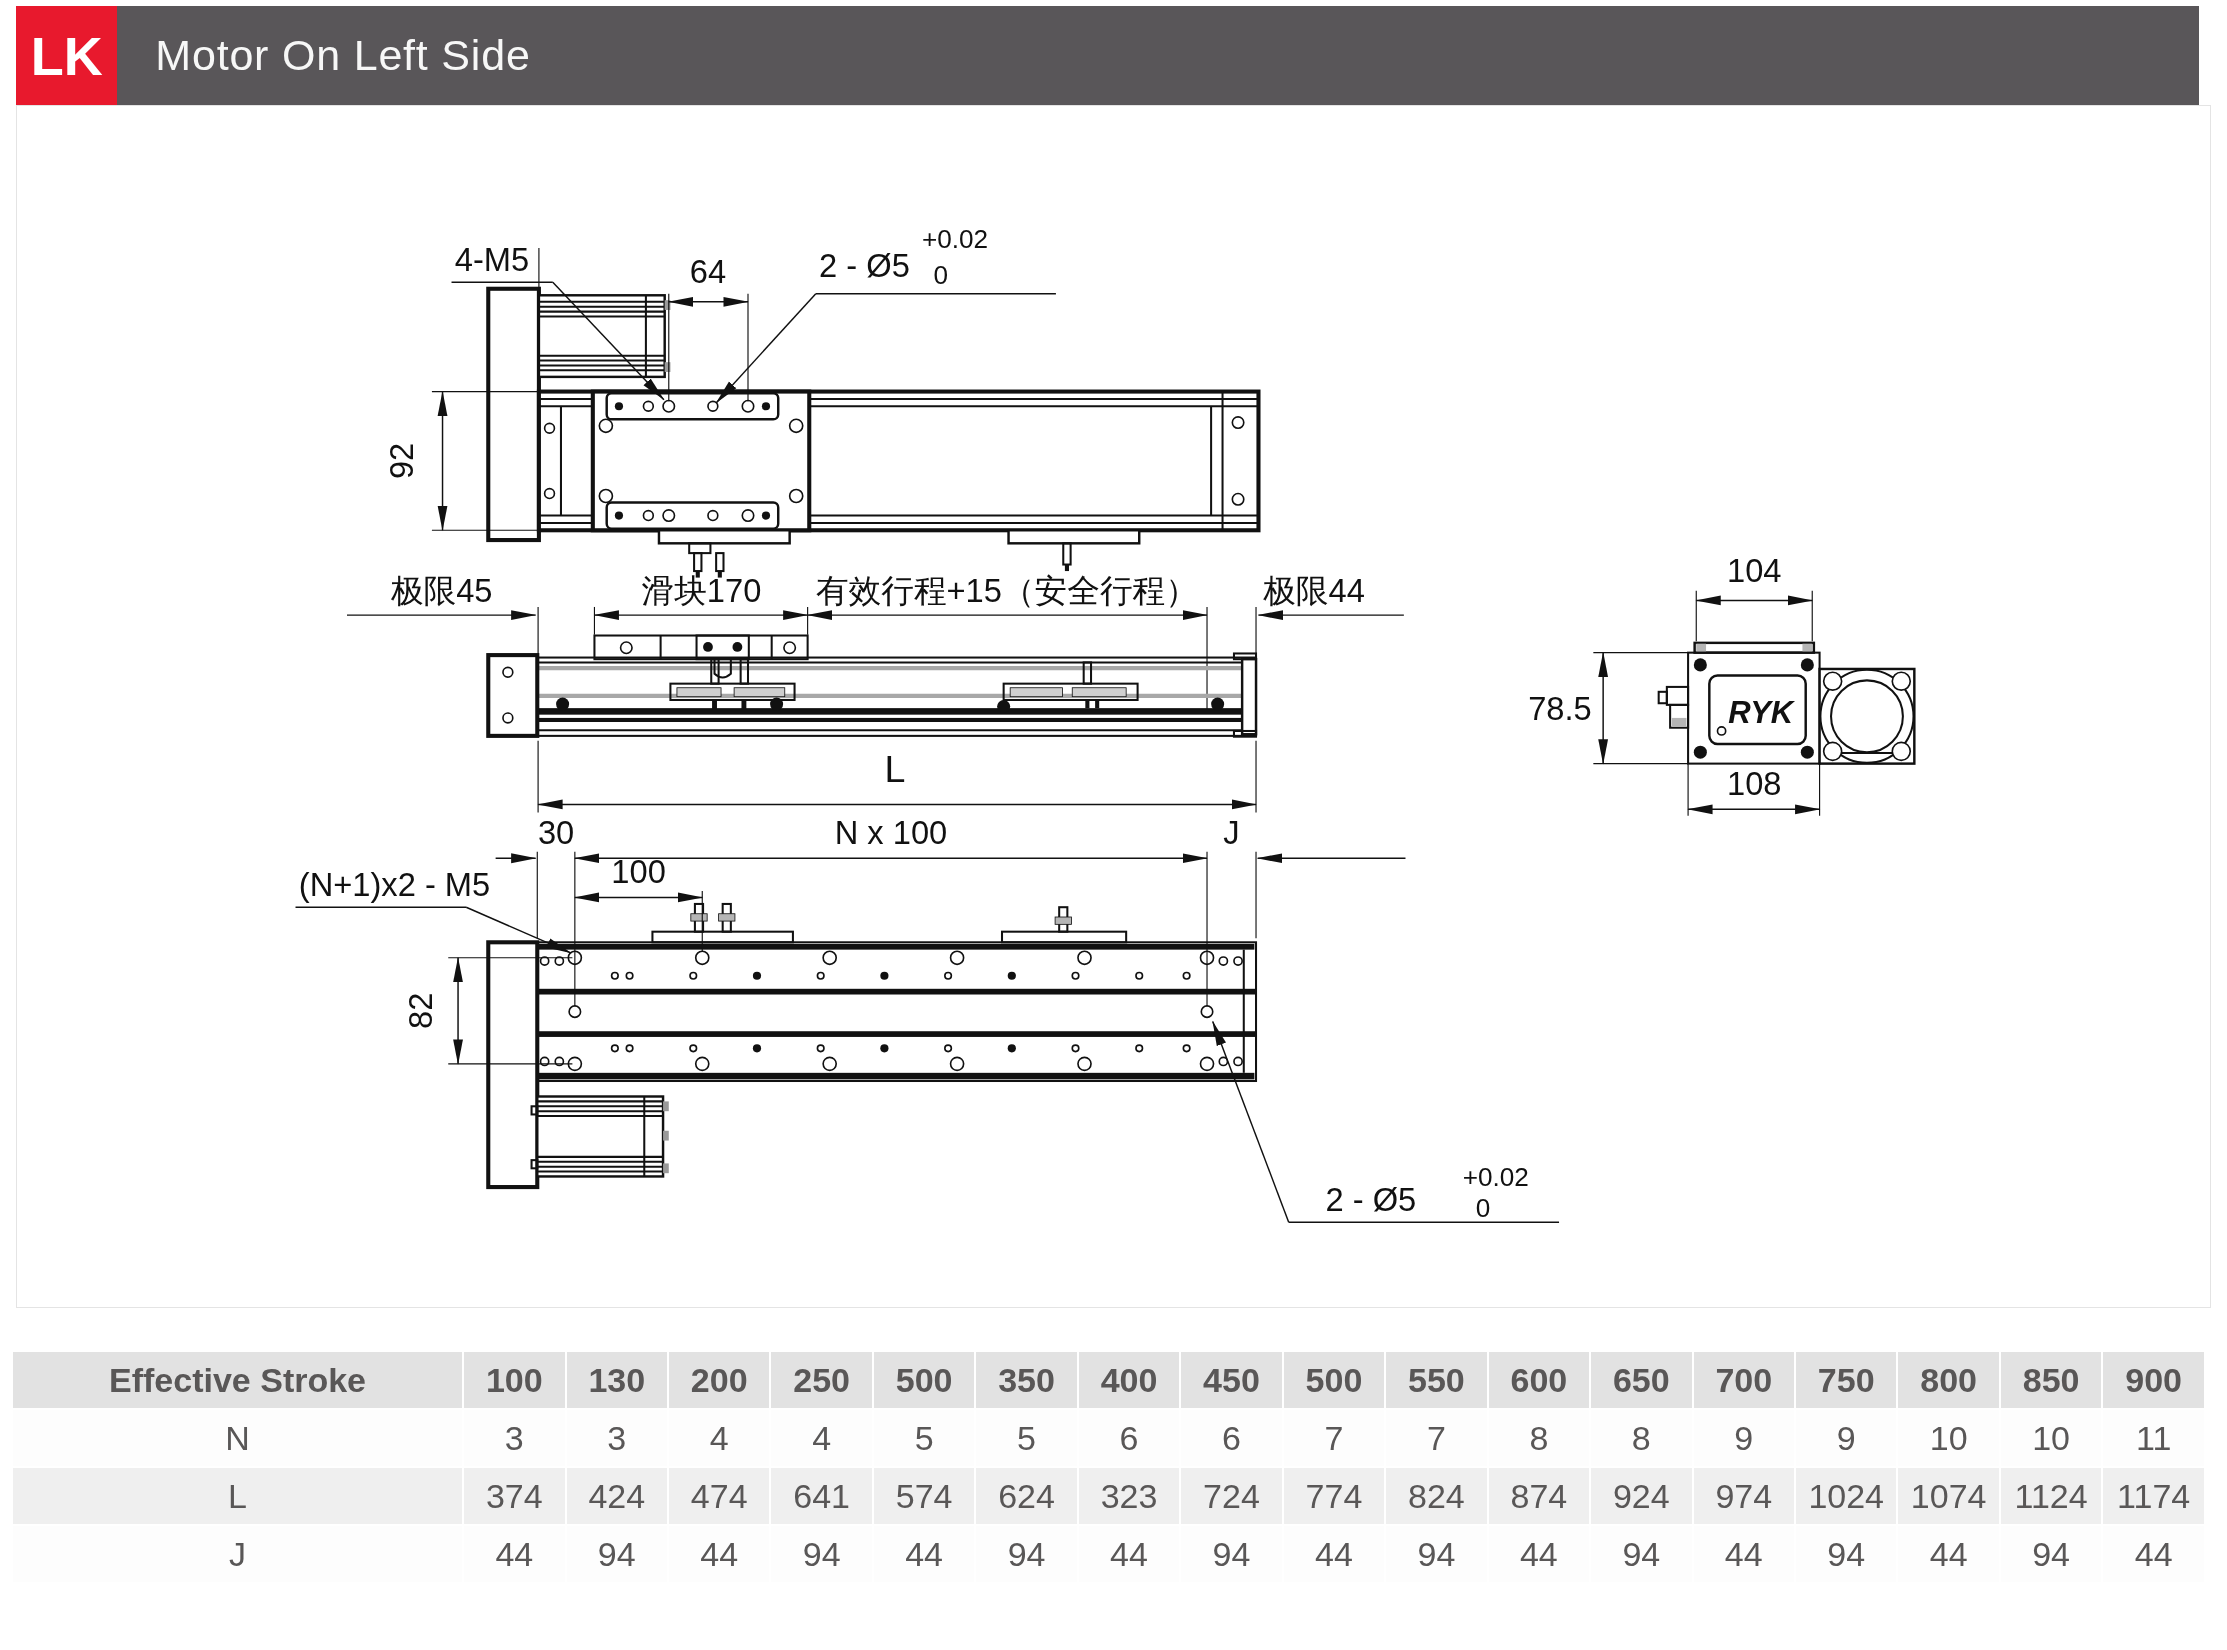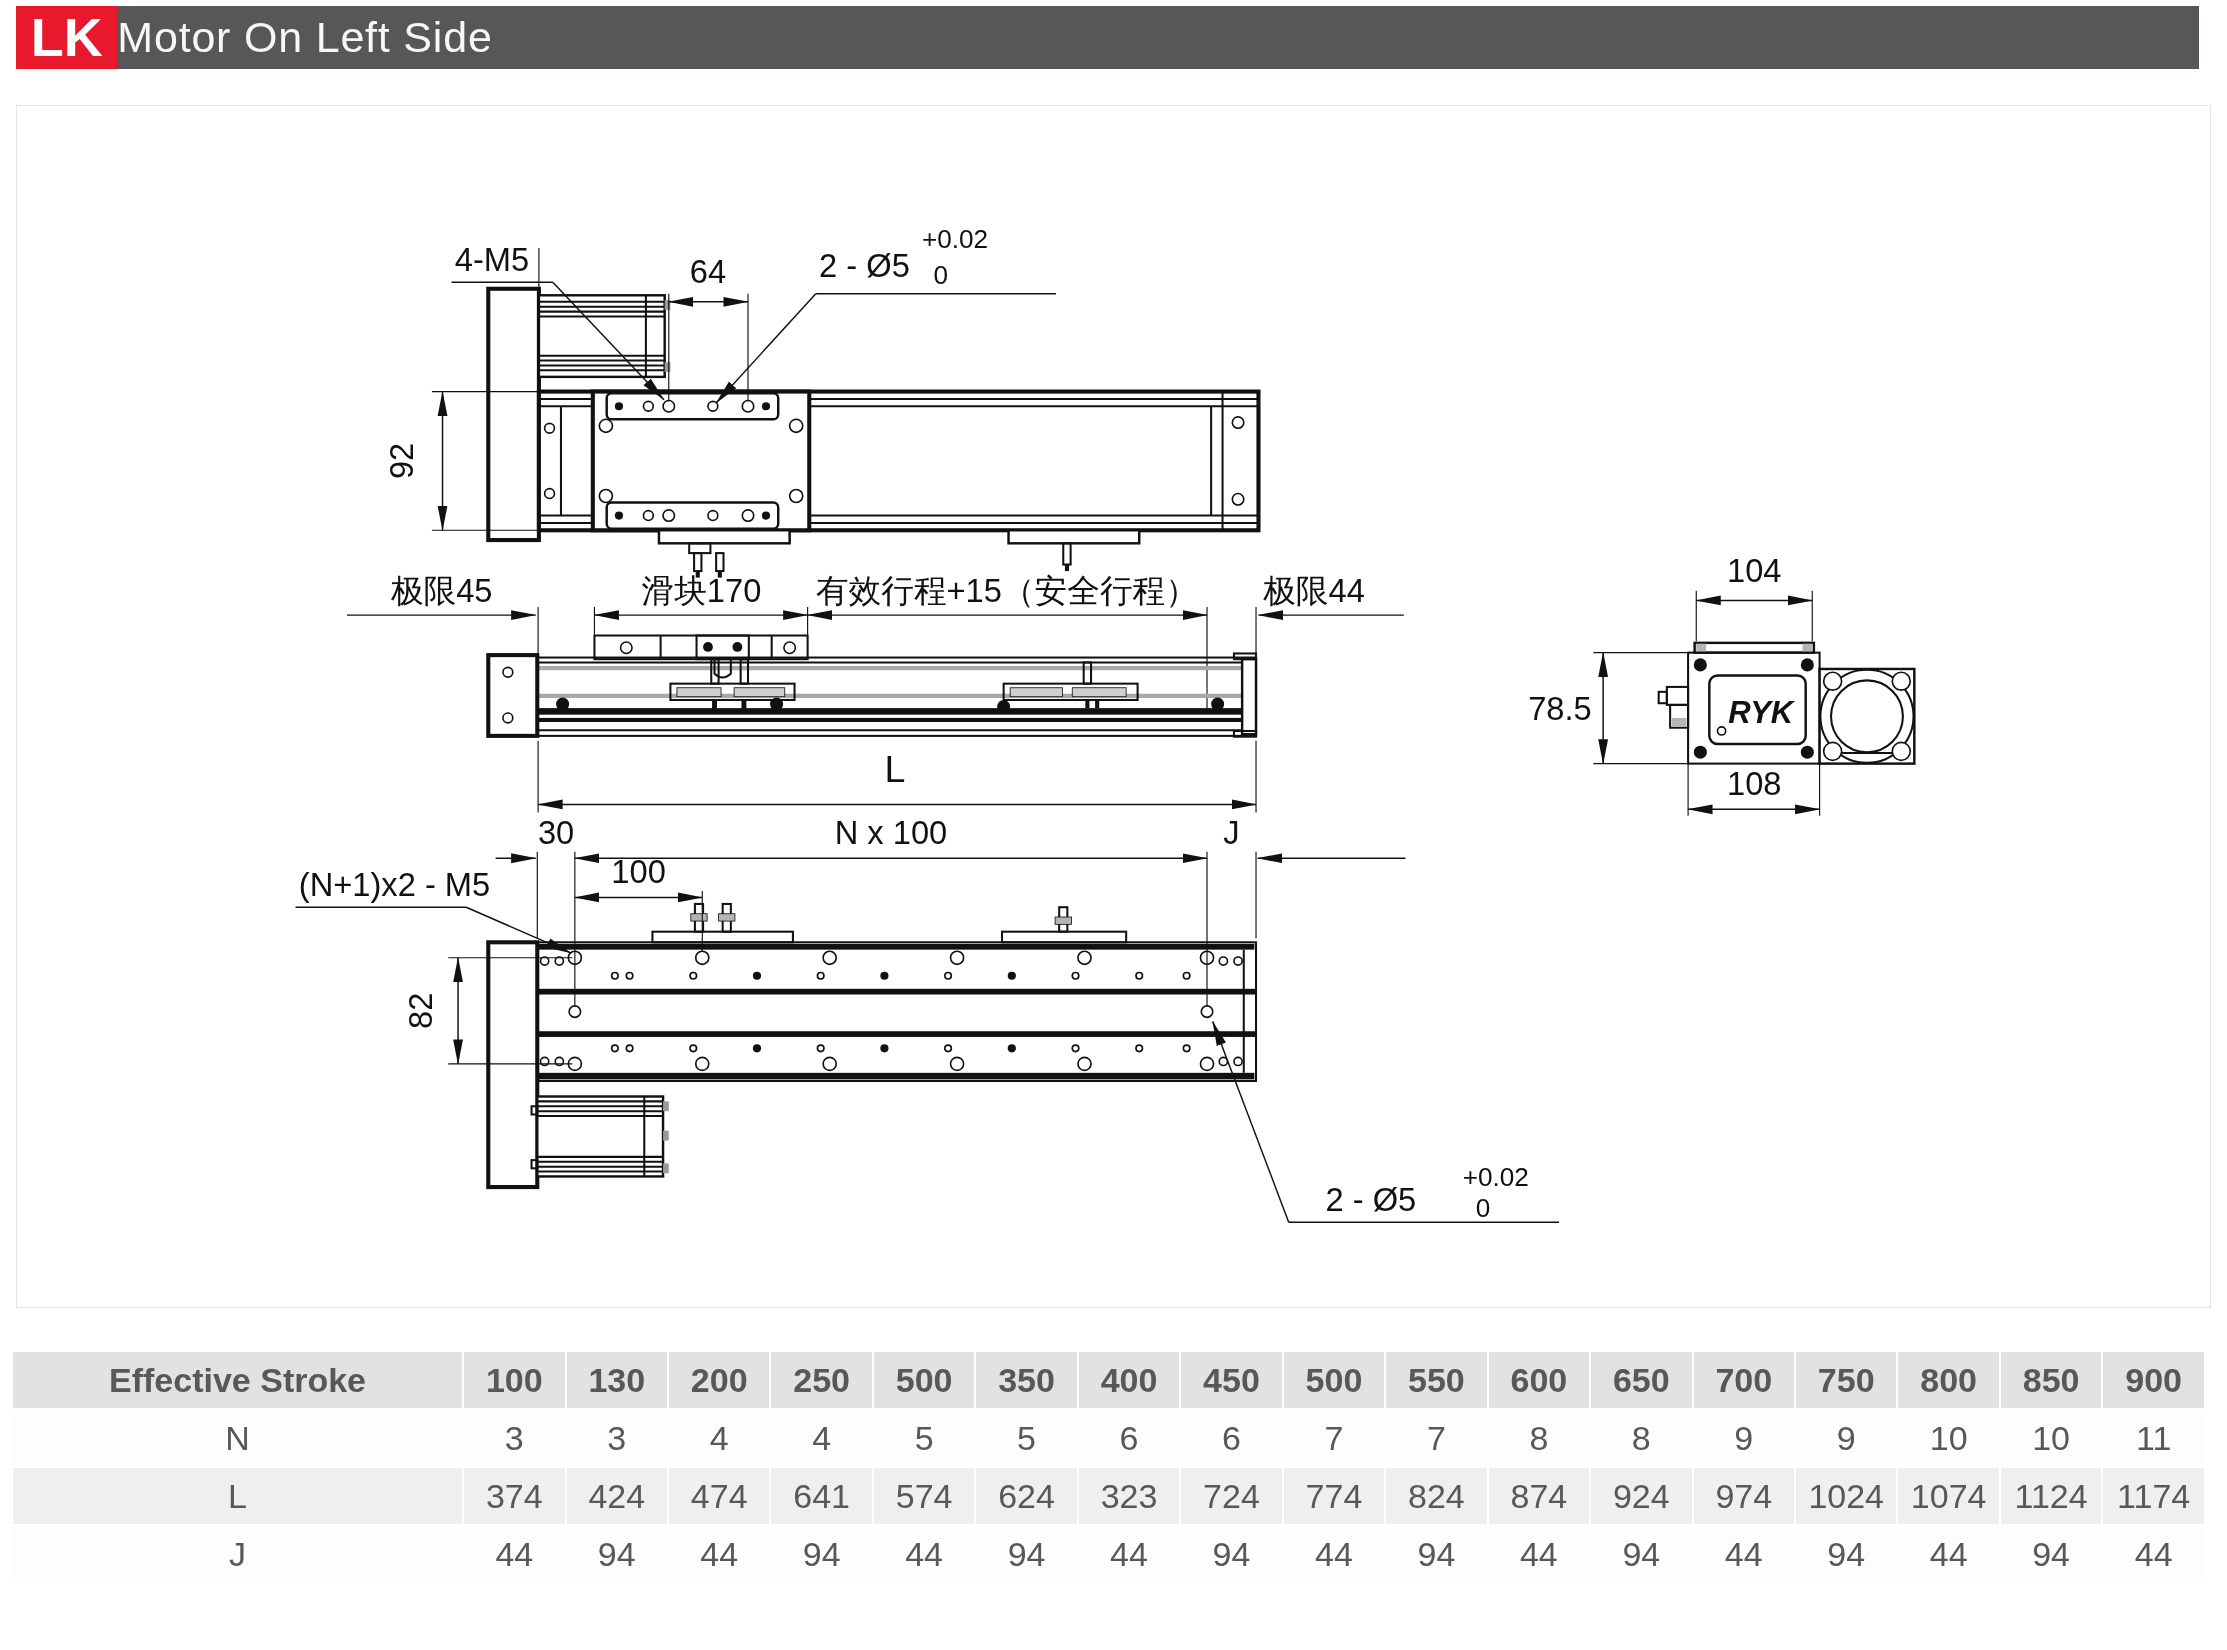--- a/index.html
+++ b/index.html
@@ -1,19 +1,19 @@
 <!DOCTYPE html>
 <html style="font-size:13px"><head>
 <meta charset="utf-8">
 <style>
   html,body{margin:0;padding:0;}
   body{width:2227px;height:1650px;background:#fff;font-family:"Liberation Sans",sans-serif;position:relative;overflow:hidden;}
-  .header{position:absolute;left:16.3px;top:5.7px;width:2183px;height:63px;display:flex;align-items:stretch;background:#595659;}
+  .header{position:absolute;left:16.3px;top:5.7px;width:2183px;height:100px;display:flex;align-items:stretch;background:#595659;}
   .badge{width:101px;display:flex;align-items:center;justify-content:center;font-size:54px;font-weight:bold;color:#fff;background:#e8192d;}
-  .title{color:#f7f7f7;font-size:43px;display:flex;align-items:center;letter-spacing:0.8px;}
+  .title{color:#f7f7f7;font-size:43px;display:flex;align-items:center;padding-left:38px;letter-spacing:0.8px;}
   .canvas{position:absolute;left:16.3px;top:105px;width:2195px;height:1203px;border:1.6px solid #e4e4e4;box-sizing:border-box;background:#fff;}
   .canvas svg{position:absolute;left:0;top:0;width:100%;height:100%;}
   svg text{font-family:"Liberation Sans",sans-serif;fill:#111;}
   .dimtxt{font-size:40px;}
   .toltxt{font-size:32px;}
   .biglbl{font-size:46px;}
   .logotxt{font-size:38px;font-weight:bold;font-style:italic;}
   .ln{stroke:#111;stroke-width:2.5;fill:none;}
   .lnThick{stroke:#111;stroke-width:5;fill:#fff;}
   .lnMed{stroke:#111;stroke-width:3;fill:#fff;}

